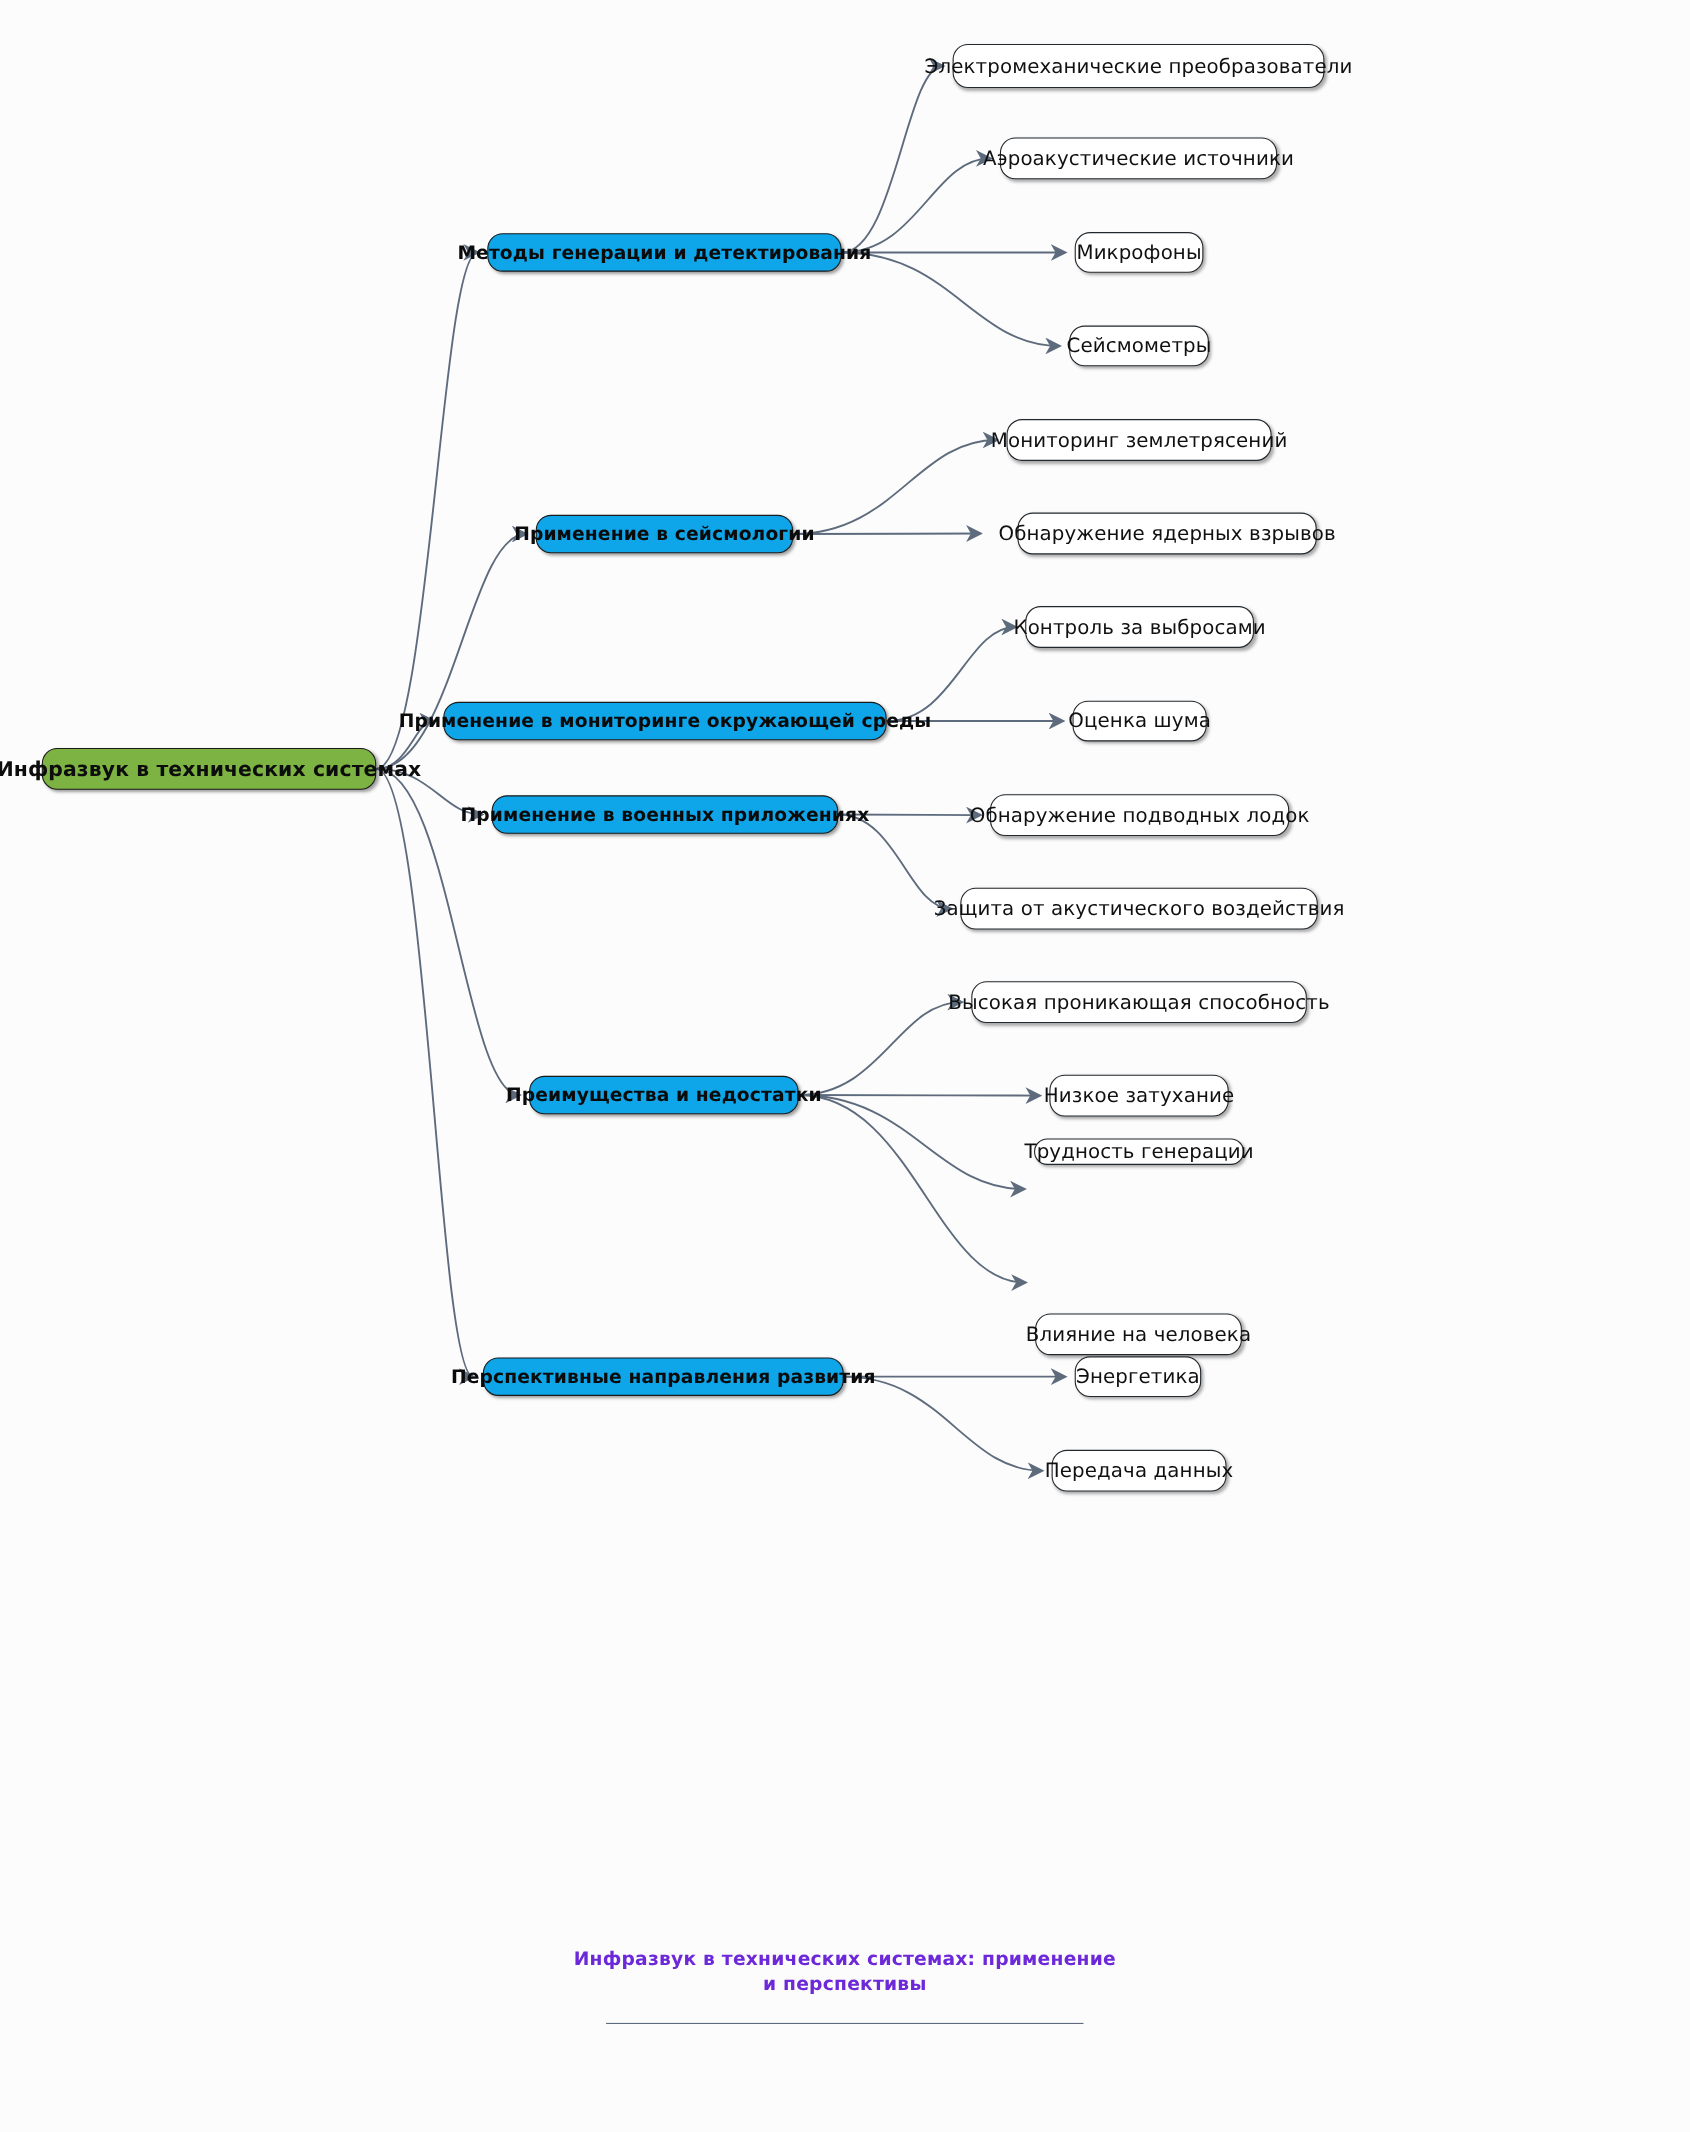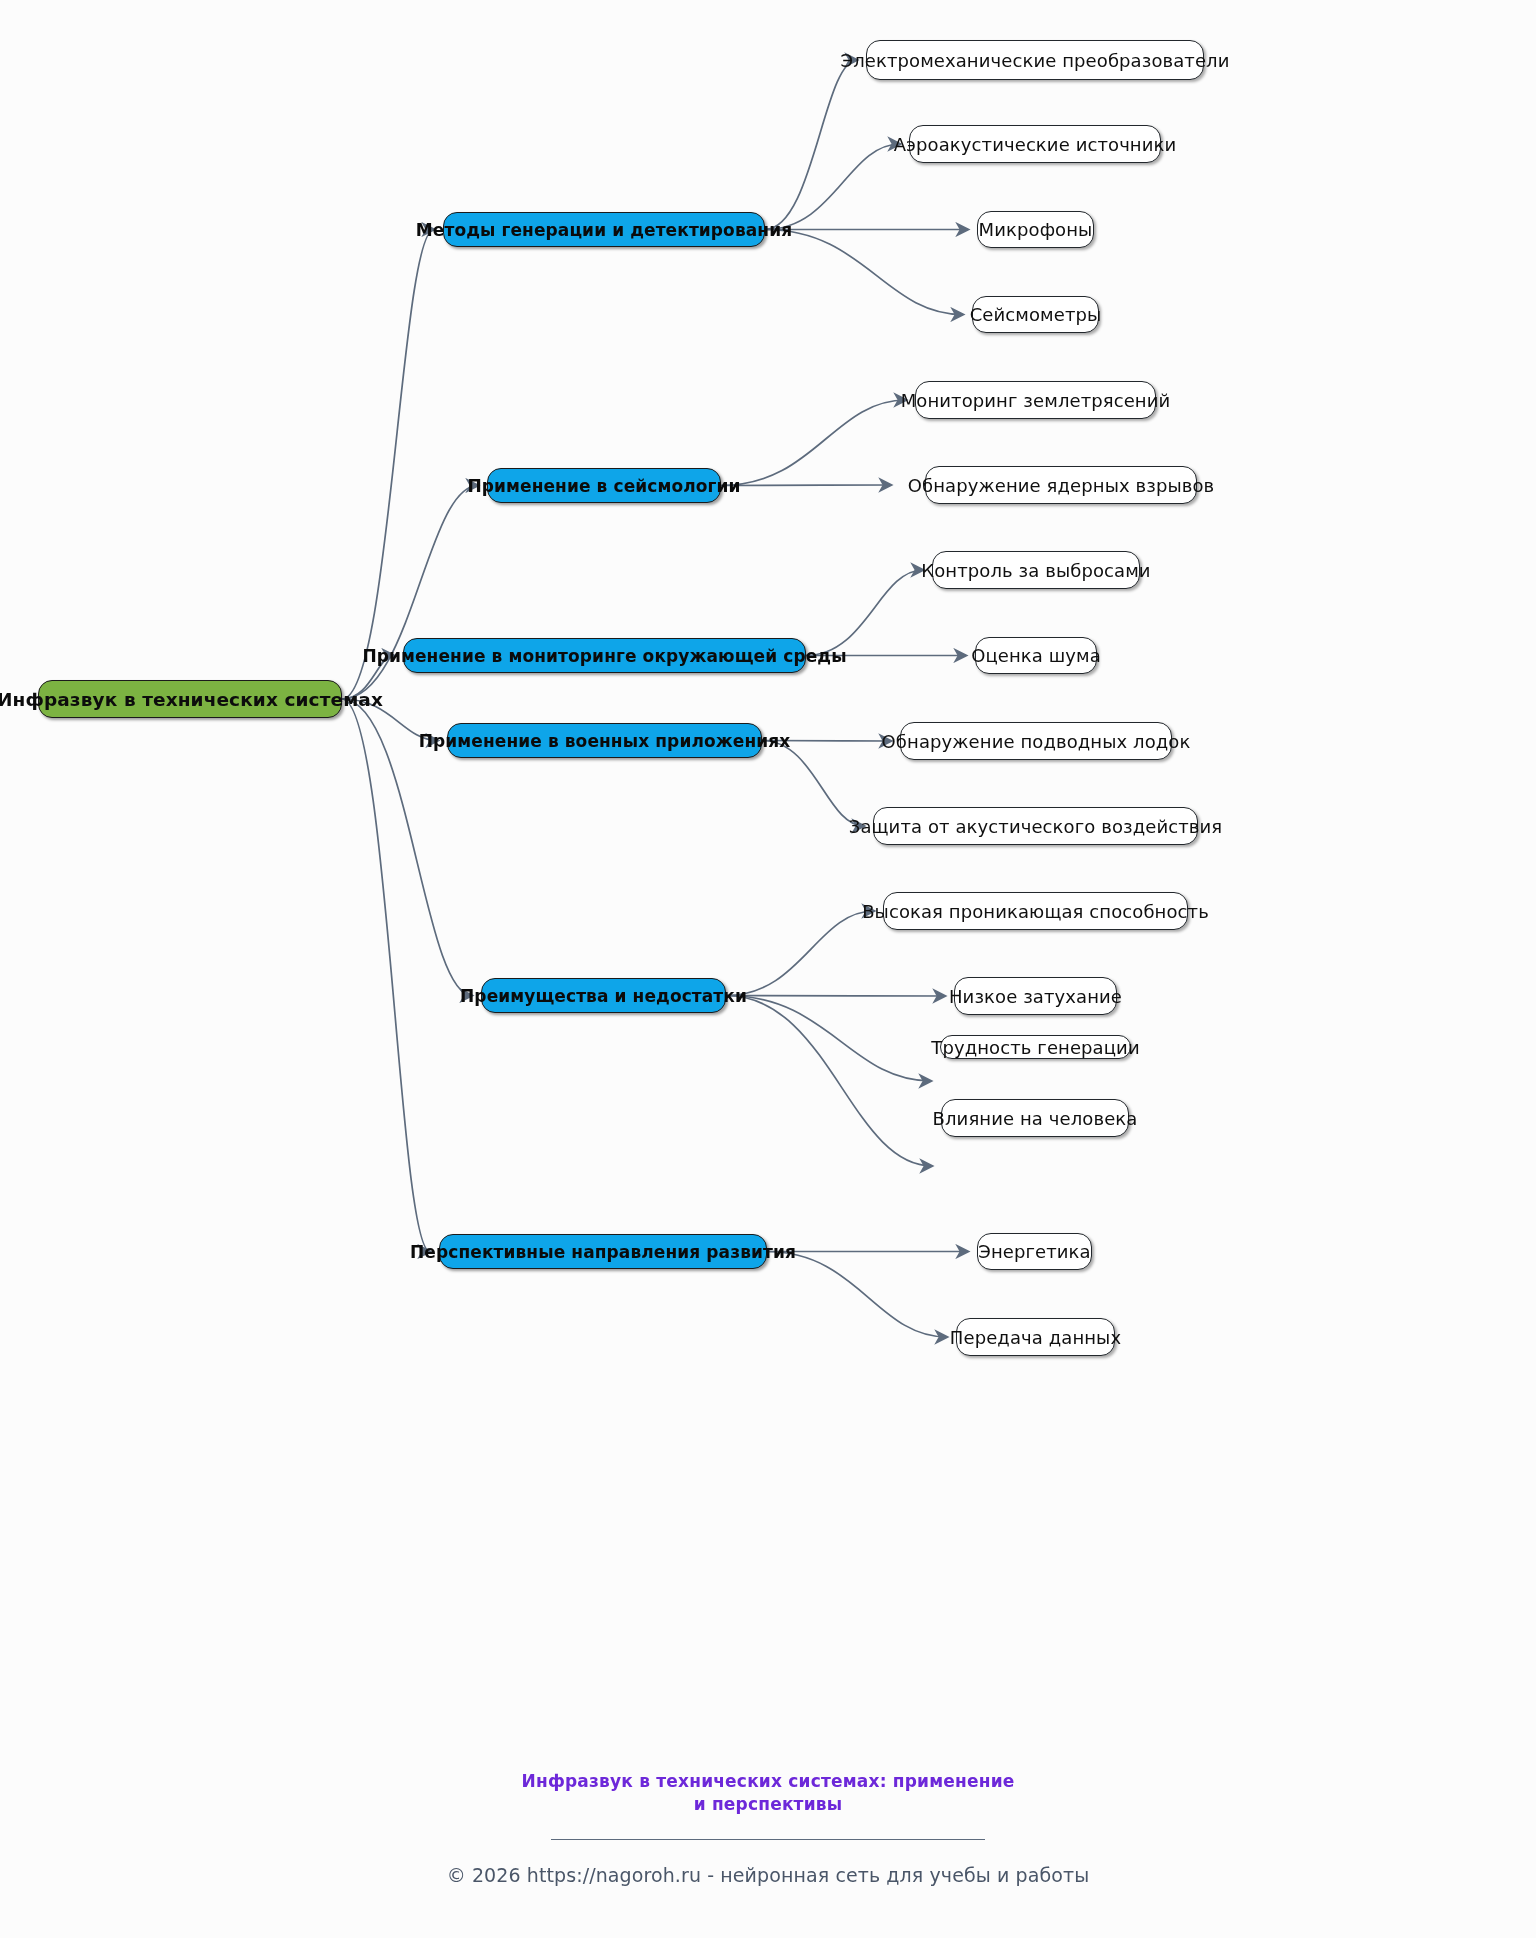--- a/index.html
+++ b/index.html
@@ -187,36 +187,35 @@
       </div>
       <div class="node node-leaf" style="left: 883px; top: 892px; width: 305px; height: 38px;">
         <span>Высокая проникающая способность</span>
       </div>
       <div class="node node-leaf" style="left: 954px; top: 977px; width: 163px; height: 38px;">
         <span>Низкое затухание</span>
       </div>
       <div class="node node-leaf" style="left: 940px; top: 1035px; width: 191px; height: 24px;">
         <span>Трудность генерации</span>
       </div>
-      <div class="node node-leaf" style="left: 941px; top: 1099px; width: 188px; height: 38px;">
+      <div class="node node-leaf" style="left: 941px; top: 1194px; width: 188px; height: 38px;">
         <span>Влияние на человека</span>
       </div>
       <div class="node node-branch" style="left: 439px; top: 1234px; width: 328px; height: 35px;">
         <span>Перспективные направления развития</span>
       </div>
       <div class="node node-leaf" style="left: 977px; top: 1233px; width: 115px; height: 37px;">
         <span>Энергетика</span>
       </div>
       <div class="node node-leaf" style="left: 956px; top: 1318px; width: 159px; height: 38px;">
         <span>Передача данных</span>
       </div>
     </div>
 
   <div id="caption">
     <div class="caption-title">
       <span>Инфразвук в технических системах: применение</span><br>
       <span>и перспективы</span>
     </div>
     <div class="caption-rule"></div>
-    <div class="caption-credit">© 2026 https://nagoroh.ru - нейронная сеть для учебы и работы</div>
   </div>
 
 </div>
 
 </body></html>

